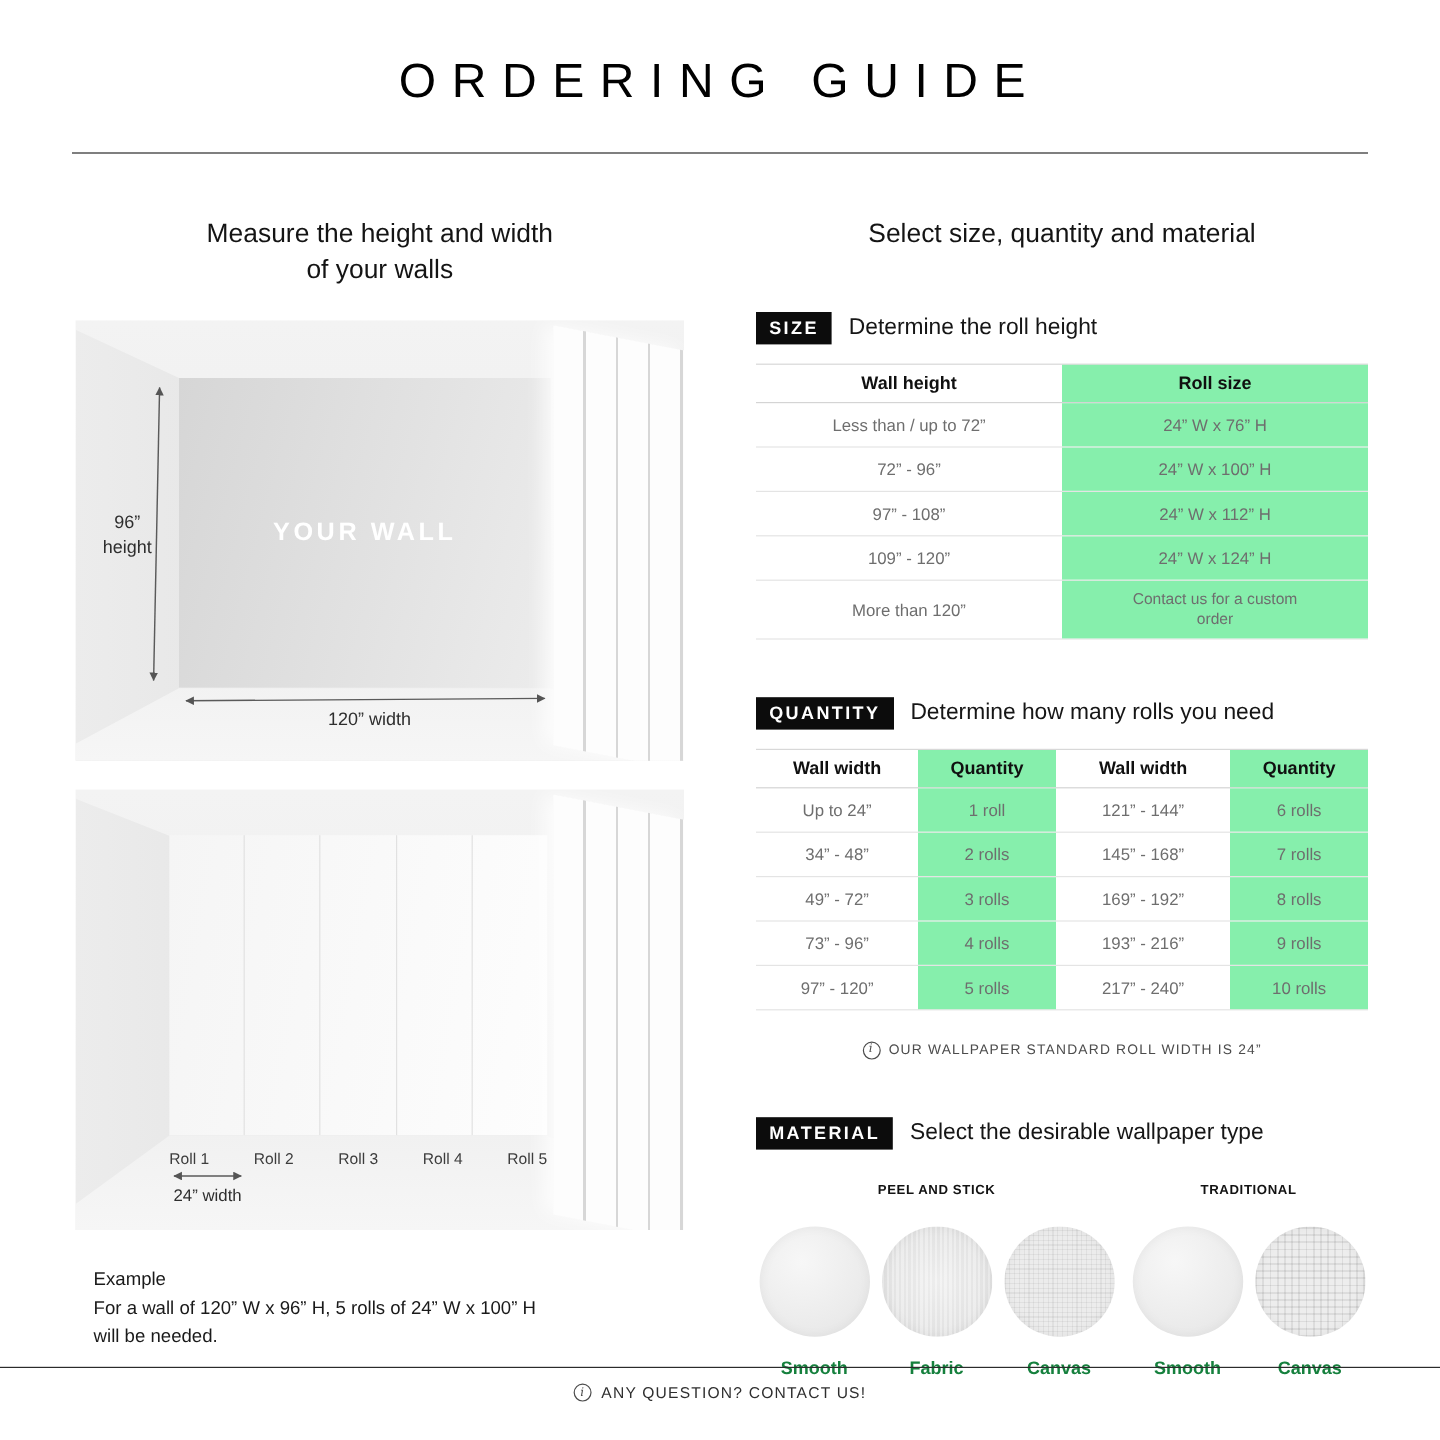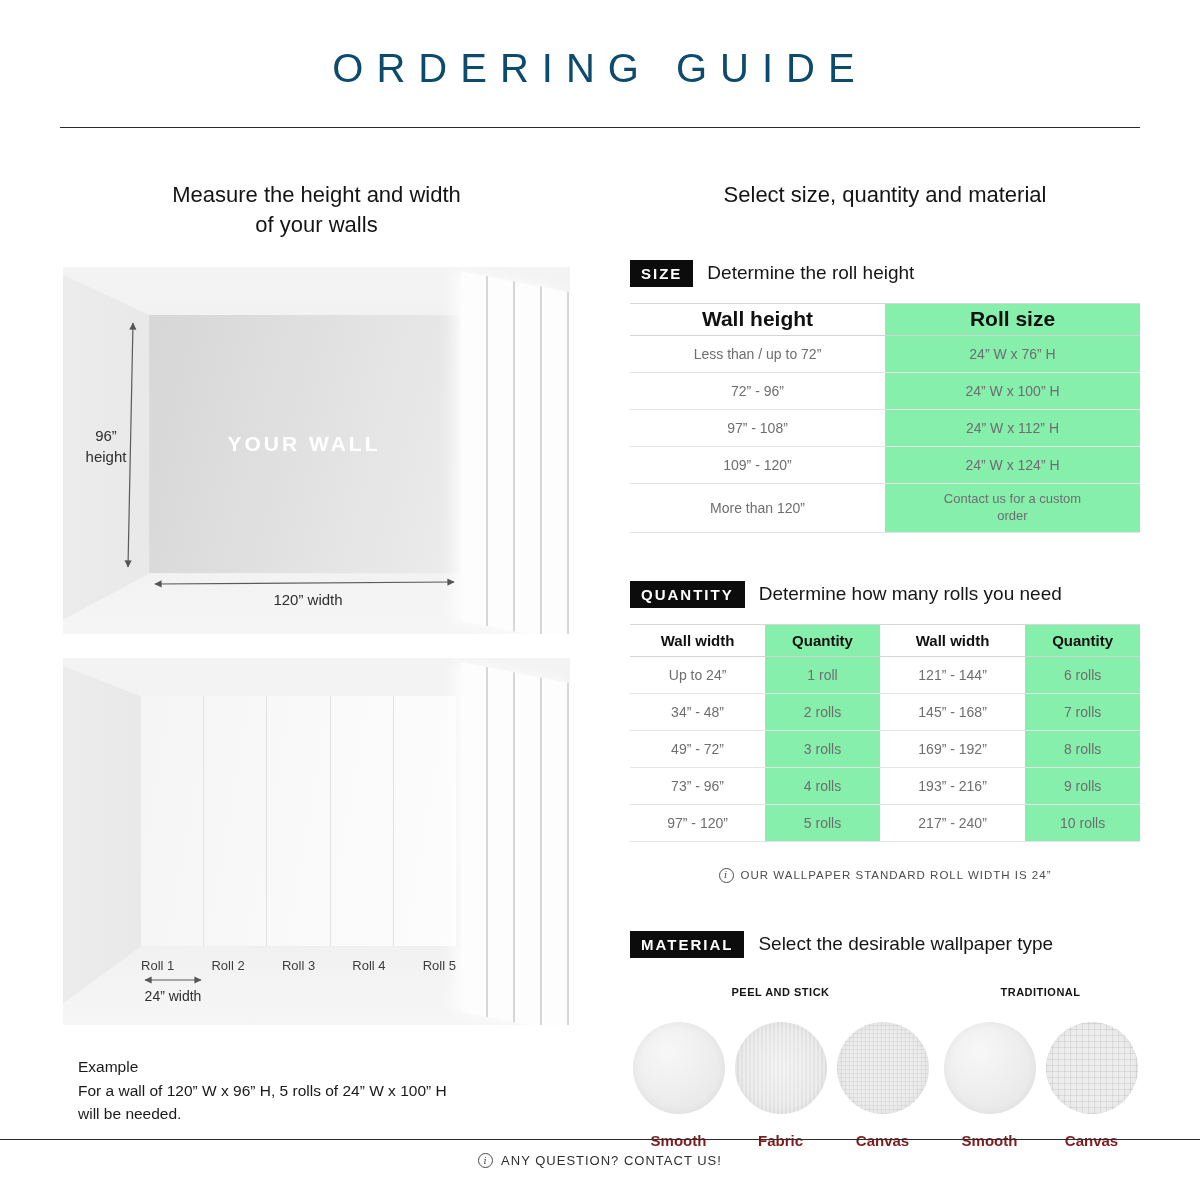--- a/index.html
+++ b/index.html
@@ -8,21 +8,21 @@
     width: 1200px; height: 1200px; position: relative;
     background: #ffffff; color: #111;
     font-family: "Liberation Sans", sans-serif;
     overflow: hidden;
   }
 
   
   .page-title {
     position: absolute; top: 46px; left: 0; width: 100%;
     text-align: center; font-size: 40px; font-weight: 500;
-    letter-spacing: 13px; color: #0c4a6e; margin: 0;
+    letter-spacing: 13px; color: #000000; margin: 0;
   }
   .rule { position: absolute; height: 1px; background: #2b2b2b; }
   .top-rule { top: 127px; left: 60px; right: 60px; }
   .bottom-rule { top: 1139px; left: 0; right: 0; }
 
   
   .left-col  { position: absolute; left: 63px;  top: 180px; width: 507px; }
   .right-col { position: absolute; left: 630px; top: 180px; width: 510px; }
   .col-heading {
     font-size: 22px; font-weight: 400; color: #141414;
@@ -87,21 +87,21 @@
   }
   .section-subtitle { font-size: 19px; color: #161616; margin-left: 14px; }
 
   .size-table { border-top: 1px solid #d8d8d8; }
   .st-row { display: flex; border-bottom: 1px solid #e4e4e4; }
   .st-row.st-head { border-bottom: 1px solid #d4d4d4; }
   .st-cell {
     width: 50%; display: flex; align-items: center; justify-content: center;
     text-align: center; min-height: 36px; font-size: 14px; color: #6e6e6e; padding: 2px 8px;
   }
-  .st-head .st-cell { font-size: 21px; font-weight: 700; color: #101010; min-height: 31px; }
+  .st-head .st-cell { font-size: 15px; font-weight: 700; color: #101010; min-height: 31px; }
   .shade { background: #86efac; }
   .st-row.custom .st-cell.shade { padding: 6px 50px; font-size: 13px; line-height: 1.3; min-height: 48px; }
 
   .qty-section { margin-top: 48px; }
   .qty-table { border-top: 1px solid #d8d8d8; }
   .qt-row { display: grid; grid-template-columns: 26.5% 22.5% 28.5% 22.5%; border-bottom: 1px solid #e4e4e4; }
   .qt-row.qt-head { border-bottom: 1px solid #d4d4d4; }
   .qt-cell {
     display: flex; align-items: center; justify-content: center; text-align: center;
     min-height: 36px; font-size: 14px; color: #6e6e6e; padding: 2px 6px;
@@ -119,21 +119,21 @@
     color: #4c4c4c; flex: 0 0 auto; line-height: 1;
   }
 
   .material-section { margin-top: 48px; }
   .material-groups { display: flex; justify-content: space-between; margin-top: 28px; }
   .mat-group { display: flex; flex-direction: column; align-items: center; }
   .mat-title { font-size: 11px; font-weight: 700; letter-spacing: 0.5px; color: #131313; margin-bottom: 24px; }
   .swatch-row { display: flex; gap: 5px; }
   .swatch-wrap { display: flex; flex-direction: column; align-items: center; width: 97px; }
   .swatch { width: 92px; height: 92px; border-radius: 50%; box-shadow: inset 0 0 10px rgba(0,0,0,0.05); }
-  .swatch-label { margin-top: 18px; font-size: 15px; font-weight: 700; color: #7f1d1d; }
+  .swatch-label { margin-top: 18px; font-size: 15px; font-weight: 700; color: #15803d; }
 
   .tex-smooth { background: radial-gradient(circle at 38% 32%, #f7f7f7, #e9e9e9 75%); }
   .tex-fabric {
     background-image: radial-gradient(circle, rgba(255,255,255,0.4), rgba(0,0,0,0.02)),
       repeating-linear-gradient(90deg, #ededed 0 2px, #e1e1e1 2px 4px);
   }
   .tex-canvas {
     background-color: #ececec;
     background-image:
       repeating-linear-gradient(0deg, rgba(0,0,0,0.05) 0 1px, transparent 1px 4px),

